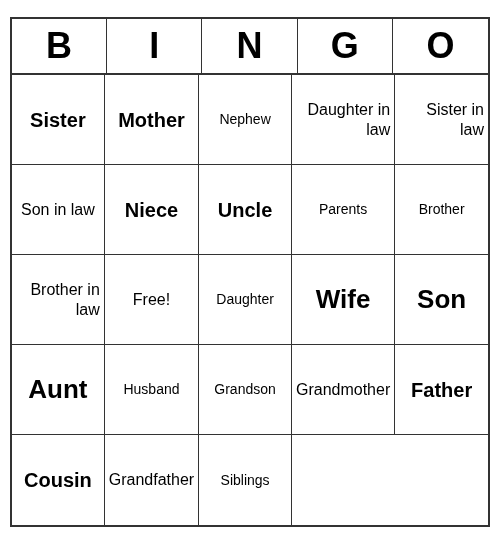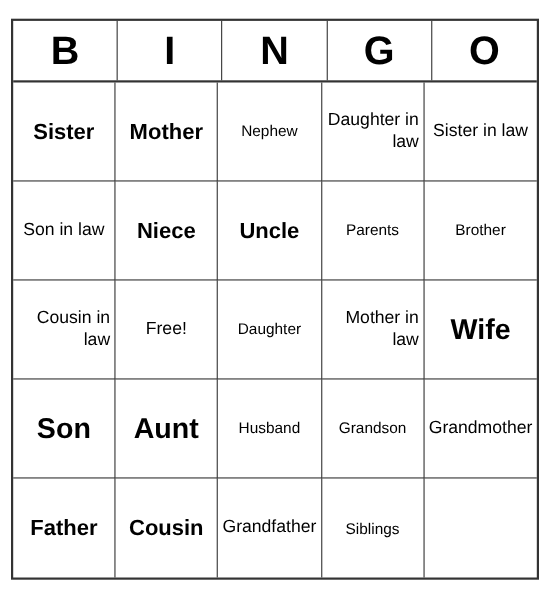--- a/index.html
+++ b/index.html
@@ -85,24 +85,23 @@
   <div class="bingo-cell medium">Sister</div>
       <div class="bingo-cell medium">Mother</div>
       <div class="bingo-cell">Nephew</div>
       <div class="bingo-cell small">Daughter in law</div>
       <div class="bingo-cell small">Sister in law</div>
       <div class="bingo-cell small">Son in law</div>
       <div class="bingo-cell medium">Niece</div>
       <div class="bingo-cell medium">Uncle</div>
       <div class="bingo-cell">Parents</div>
       <div class="bingo-cell">Brother</div>
-      <div class="bingo-cell small">Cousin in law</div>
+      <div class="bingo-cell small">Brother in law</div>
       <div class="bingo-cell free">Free!</div>
       <div class="bingo-cell">Daughter</div>
-      <div class="bingo-cell small">Mother in law</div>
       <div class="bingo-cell large">Wife</div>
       <div class="bingo-cell large">Son</div>
       <div class="bingo-cell large">Aunt</div>
       <div class="bingo-cell">Husband</div>
       <div class="bingo-cell">Grandson</div>
       <div class="bingo-cell small">Grandmother</div>
       <div class="bingo-cell medium">Father</div>
       <div class="bingo-cell medium">Cousin</div>
       <div class="bingo-cell small">Grandfather</div>
       <div class="bingo-cell">Siblings</div>

